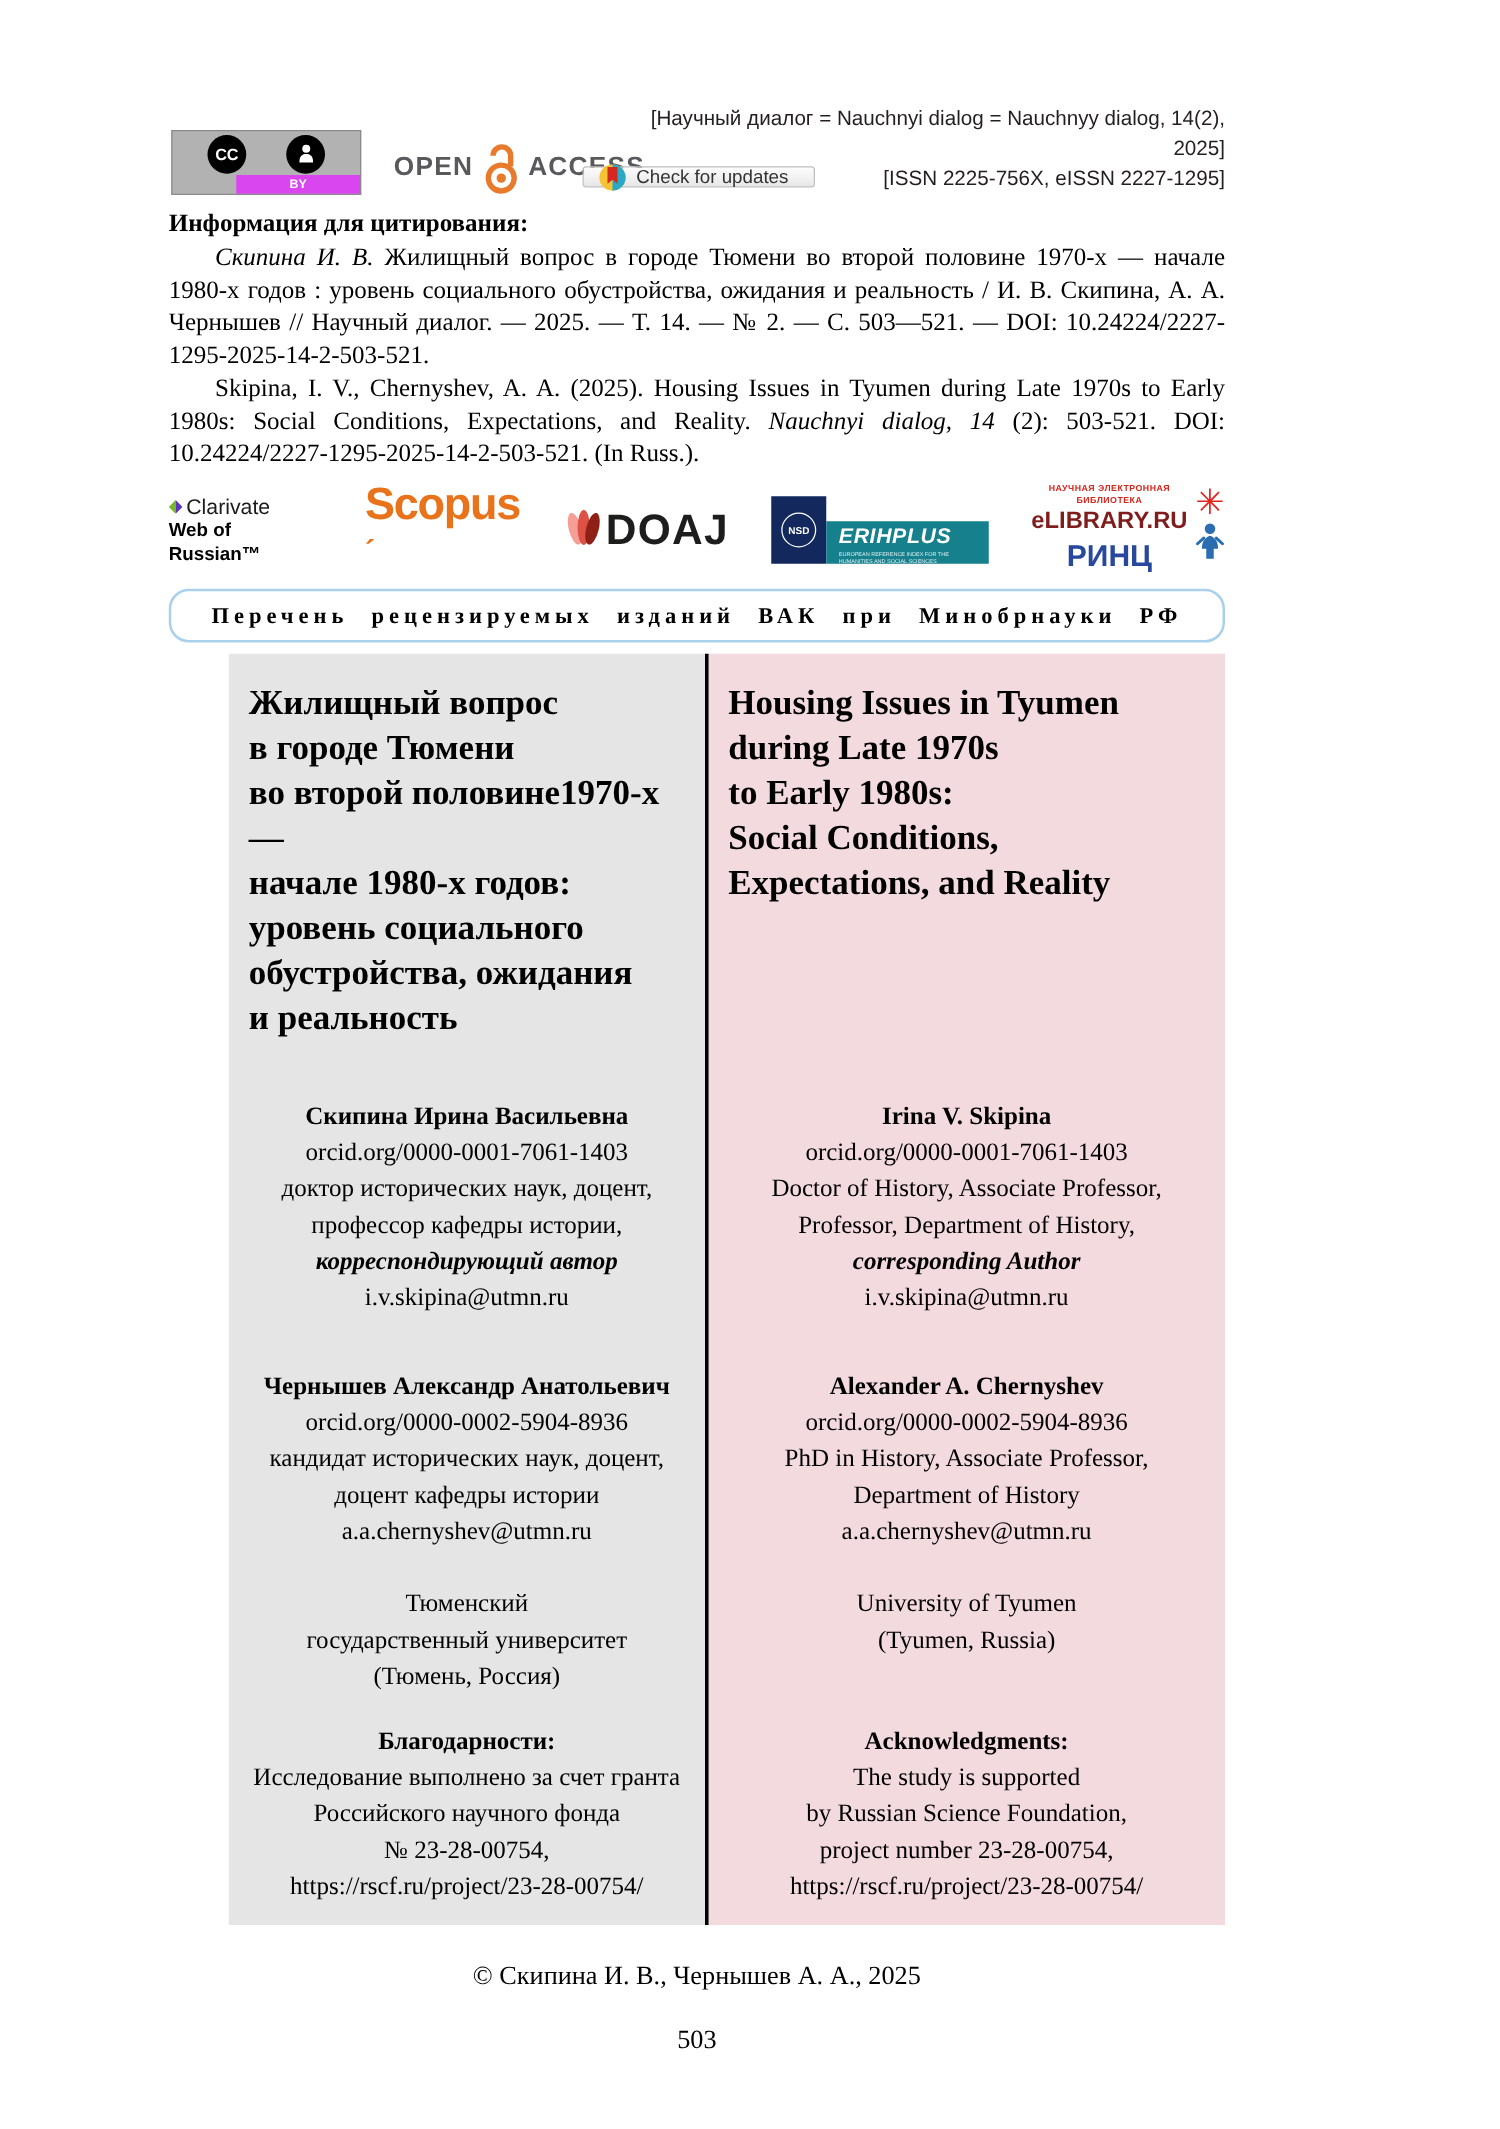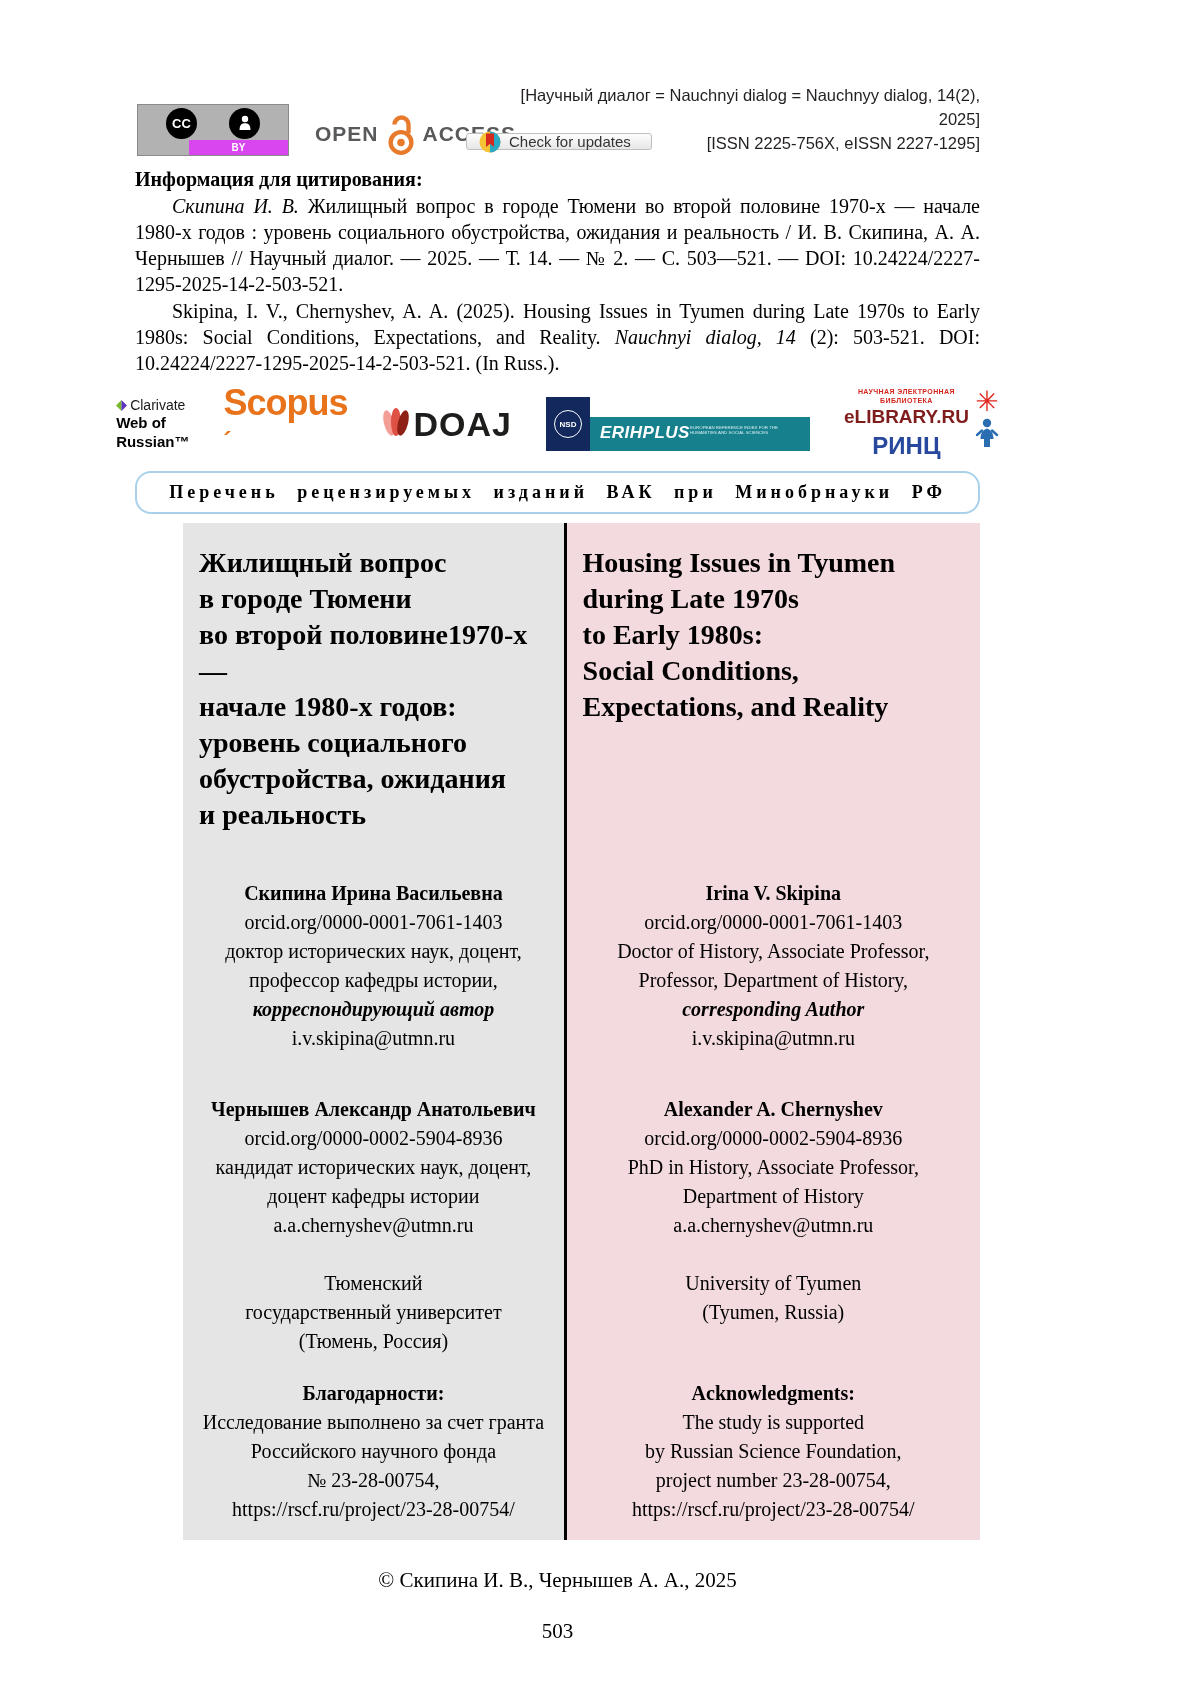--- a/index.html
+++ b/index.html
@@ -26,30 +26,30 @@
         font:15px "Liberation Sans",sans-serif;color:#333;cursor:pointer;}
 
   
   .main{position:absolute;top:166px;left:135px;width:845px;}
   .cite-head{font-weight:bold;font-size:20px;line-height:26px;margin:0 0 1px 0;}
   p.cite{font-size:20px;line-height:26px;text-align:justify;text-indent:37px;margin:0 0 1px 0;}
 
   
   .logos-row{margin-top:13px;height:70px;display:flex;align-items:center;justify-content:center;gap:34px;}
   .wos{font-family:"Liberation Sans",sans-serif;line-height:1.25;}
-  .wos .clarivate-line{font-size:14px;color:#1a1a1a;display:flex;align-items:center;gap:3px;}
+  .wos .clarivate-line{font-size:17px;color:#1a1a1a;display:flex;align-items:center;gap:3px;}
   .wos .wos-line{font-size:15px;font-weight:600;color:#000;}
   .scopus{font:bold 36px "Liberation Sans",sans-serif;color:#e8731a;letter-spacing:-1px;}
   .scopus .mark{font-size:24px;vertical-align:8px;}
   .doaj{display:flex;gap:4px;font:bold 34px "Liberation Sans",sans-serif;color:#1d1d1b;letter-spacing:1px;}
   .erih{display:flex;height:54px;flex:0 0 auto;}
   .erih-nsd{width:44px;background:#13295d;display:flex;align-items:center;justify-content:center;}
   .nsd-circle{width:26px;height:26px;border:1.6px solid #fff;border-radius:50%;color:#fff;
               font:bold 8px "Liberation Sans",sans-serif;display:flex;align-items:center;justify-content:center;}
-  .erih-main{background:#17808d;padding:6px 10px 4px 10px;display:flex;flex-direction:row;justify-content:flex-end;margin-top:20px;}
+  .erih-main{background:#17808d;padding:6px 10px 4px 10px;display:flex;flex-direction:column;justify-content:center;margin-top:20px;}
   .erih-title{color:#fff;font:bold italic 17px "Liberation Sans",sans-serif;letter-spacing:.5px;}
   .erih-sub{color:#d8eef1;font:4.4px "Liberation Sans",sans-serif;max-width:110px;margin-top:2px;}
   .elib{display:flex;align-items:flex-start;gap:6px;}
   .elib-left{text-align:center;}
   .elib-cap{font:bold 7px "Liberation Sans",sans-serif;color:#d3261d;max-width:128px;letter-spacing:.4px;line-height:1.25;}
   .elib-name{font:bold 19px "Liberation Sans",sans-serif;color:#7f1d1d;margin-top:1px;}
   .rinc{font:bold 24px "Liberation Sans",sans-serif;color:#27489c;margin-top:4px;}
   .elib-right{display:flex;flex-direction:column;align-items:center;gap:2px;}
   .flower{font-family:"DejaVu Sans",sans-serif;font-size:28px;line-height:28px;color:#e0261e;}
 

